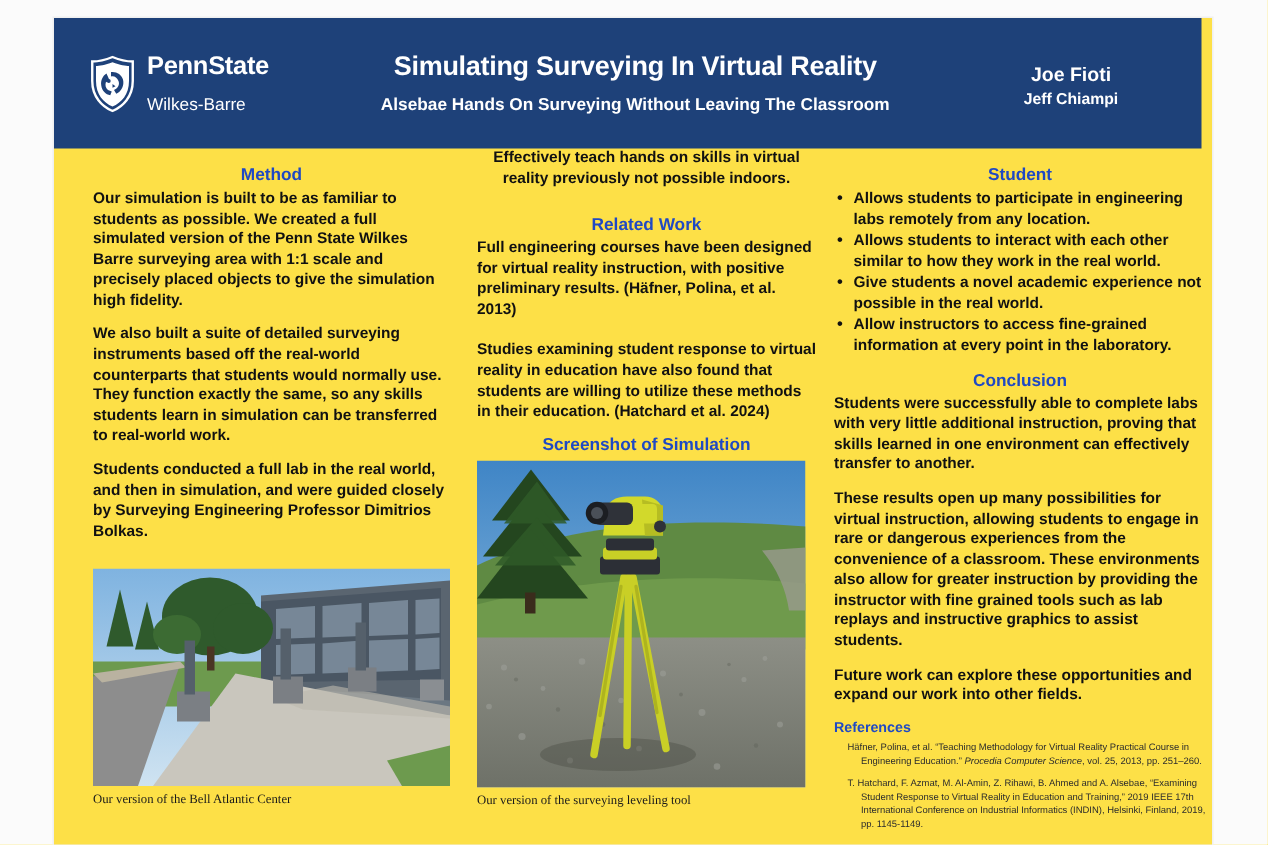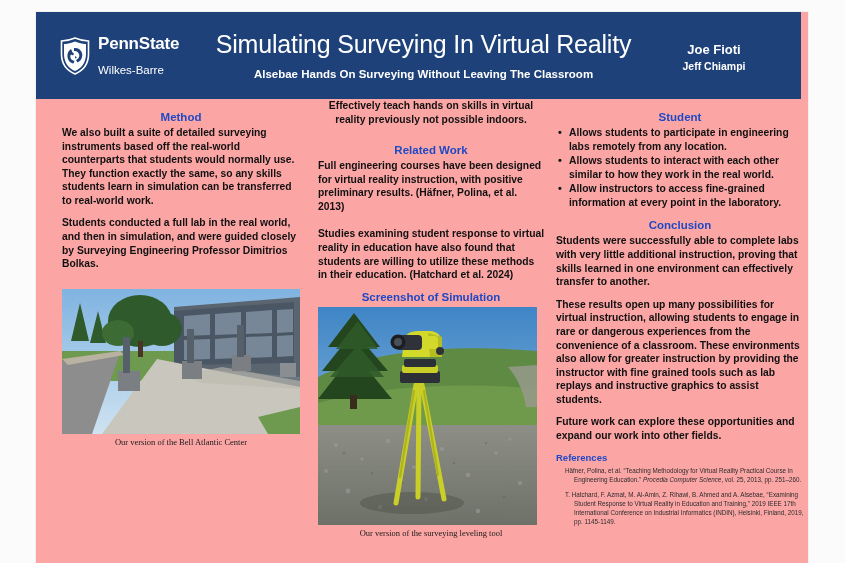--- a/index.html
+++ b/index.html
@@ -6,21 +6,21 @@
   html, body {
     width: 845px; height: 563px;
     background: #fbfbfb;
     font-family: "Liberation Sans", sans-serif;
     overflow: hidden;
   }
   #poster {
     position: absolute;
     left: 36px; top: 12px;
     width: 772px; height: 551px;
-    background: #fca5a5;
+    background: #fde047;
     box-shadow: 0 0 0 1px #f0f0f0;
     overflow: hidden;
   }
 
   
   #header {
     position: absolute; left: 0; top: 0;
     width: 765px; height: 87px;
     background: #1e4179;
     display: flex; align-items: center;
@@ -29,21 +29,21 @@
     display: flex; align-items: center;
     padding-left: 24px; width: 178px; flex: none;
   }
   #shield { width: 30px; height: 38px; flex: none; }
   #logo-text { margin-left: 8px; color: #ffffff; line-height: 1.05; }
   #ps-name { font-size: 17px; font-weight: bold; letter-spacing: -0.2px; }
   #ps-campus { font-size: 11.5px; font-weight: normal; margin-top: 12px; }
 
   #title-block { flex: 1; text-align: center; color: #ffffff; }
   #poster-title {
-    font-size: 25px; font-weight: normal; letter-spacing: -0.2px;
+    font-size: 18px; font-weight: bold; letter-spacing: -0.2px;
     line-height: 1.1;
   }
   #poster-subtitle {
     font-size: 11.5px; font-weight: bold; margin-top: 9px;
   }
 
   #authors {
     width: 168px; flex: none; color: #ffffff; text-align: center;
     padding-right: 6px;
   }
@@ -86,21 +86,21 @@
   }
   ul.bullets li::before {
     content: "\2022"; position: absolute; left: 2px; top: -1px;
     font-size: 11px;
   }
 
   
   figure { margin: 0; }
   figcaption {
     font-family: "Liberation Serif", serif;
-    font-size: 8.5px; color: #1a1a1a; text-align: center;
+    font-size: 8.5px; color: #1a1a1a; text-align: left;
     margin-top: 3px;
   }
   .shot { display: block; border: 0; }
 
   
   h2.refs-title {
     color: #1f49c4; font-size: 9.5px; font-weight: bold;
     text-align: left; margin-top: 2px; margin-bottom: 3px;
   }
   p.ref {
@@ -140,20 +140,21 @@
     <div id="authors">
       <div class="author a1">Joe Fioti</div>
       <div class="author a2">Jeff Chiampi</div>
     </div>
   </div>
 
   <div id="columns">
 
     <div class="col" id="col-left">
       <h2 class="sec">Method</h2>
+      <p class="body">Our simulation is built to be as familiar to students as possible. We created a full simulated version of the Penn State Wilkes Barre surveying area with 1:1 scale and precisely placed objects to give the simulation high fidelity.</p>
       <p class="body">We also built a suite of detailed surveying instruments based off the real-world counterparts that students would normally use. They function exactly the same, so any skills students learn in simulation can be transferred to real-world work.</p>
       <p class="body">Students conducted a full lab in the real world, and then in simulation, and were guided closely by Surveying Engineering Professor Dimitrios Bolkas.</p>
 
       <figure style="margin-top:18px;">
         <svg class="shot" width="238" height="145" viewBox="0 0 238 145">
           <defs>
             <linearGradient id="sky1" x1="0" y1="0" x2="0" y2="1">
               <stop offset="0%" stop-color="#7fb3e0"></stop>
                 <stop offset="100%" stop-color="#cfe3f1"></stop>
             </linearGradient>
@@ -305,20 +306,21 @@
         </svg>
         <figcaption>Our version of the surveying leveling tool</figcaption>
       </figure>
     </div>
 
     <div class="col" id="col-right">
       <h2 class="sec">Student</h2>
       <ul class="bullets">
         <li>Allows students to participate in engineering labs remotely from any location.</li>
         <li>Allows students to interact with each other similar to how they work in the real world.</li>
+        <li>Give students a novel academic experience not possible in the real world.</li>
         <li>Allow instructors to access fine-grained information at every point in the laboratory.</li>
       </ul>
 
       <h2 class="sec" style="margin-top:10px;">Conclusion</h2>
       <p class="body">Students were successfully able to complete labs with very little additional instruction, proving that skills learned in one environment can effectively transfer to another.</p>
       <p class="body">These results open up many possibilities for virtual instruction, allowing students to engage in rare or dangerous experiences from the convenience of a classroom. These environments also allow for greater instruction by providing the instructor with fine grained tools such as lab replays and instructive graphics to assist students.</p>
       <p class="body">Future work can explore these opportunities and expand our work into other fields.</p>
 
       <h2 class="refs-title">References</h2>
       <p class="ref">

